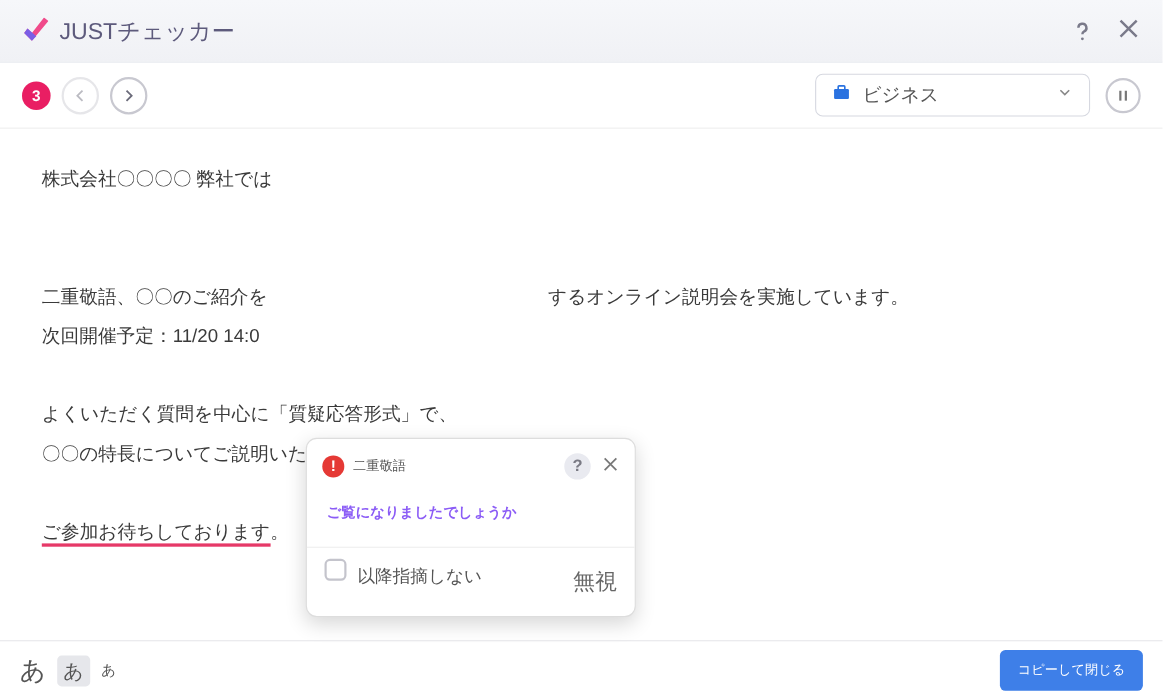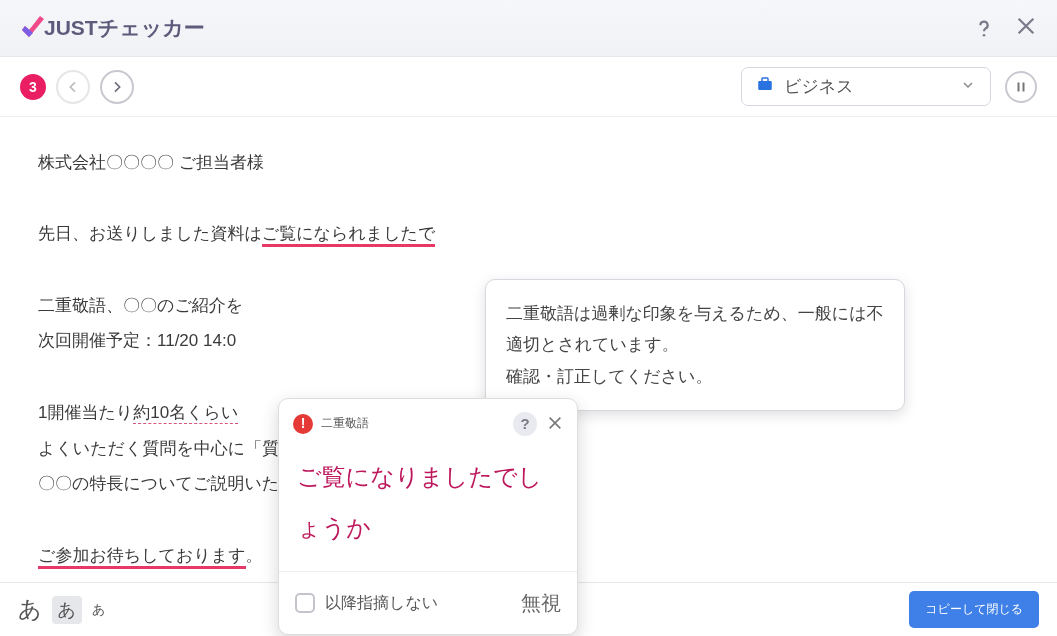--- a/index.html
+++ b/index.html
@@ -1,18 +1,18 @@
 <!DOCTYPE html>
 <html><head>
 <meta charset="utf-8">
 <style>
 *{box-sizing:border-box;margin:0;padding:0}
 body{font-family:"Meiryo","Hiragino Sans",sans-serif;background:#fff;color:#333;width:1057px;height:636px;position:relative;font-size:16px}
 .header{display:flex;align-items:center;padding:14px 20px;background:linear-gradient(#f6f7fa,#f0f1f5);border-bottom:1px solid #e6e8ee}
-.logo{display:flex;align-items:center;gap:0;font-weight:700;color:#5d5a7c;font-size:21px}
+.logo{display:flex;align-items:center;gap:10px;font-weight:400;color:#5d5a7c;font-size:21px}
 .logo-icon{width:24px;height:24px}
 .header-right{margin-left:auto;display:flex;align-items:center;gap:20px}
 .icon-btn{width:22px;height:22px;color:#7a7a8a;cursor:pointer;display:flex;align-items:center;justify-content:center}
 .close-hdr{font-size:26px;color:#7a7a8a;cursor:pointer;line-height:1}
 .toolbar{display:flex;align-items:center;padding:10px 20px;border-bottom:1px solid #eee}
 .badge{width:26px;height:26px;border-radius:50%;background:#e91e63;color:#fff;font-size:14px;font-weight:700;display:flex;align-items:center;justify-content:center}
 .circle-btn{width:34px;height:34px;border-radius:50%;border:2px solid #c8c8d0;background:#fff;display:flex;align-items:center;justify-content:center;margin-left:10px;cursor:pointer;color:#6b6b7a}
 .circle-btn.disabled{opacity:.45;cursor:default}
 .toolbar-right{margin-left:auto;display:flex;align-items:center;gap:14px}
 .category{display:flex;align-items:center;gap:10px;border:1px solid #d6d8e0;border-radius:7px;padding:7px 14px;background:#fff;min-width:250px;cursor:pointer}
@@ -23,22 +23,22 @@
 .content{padding:28px 38px;font-size:17px;line-height:2.1;color:#3a3a3a;position:relative;height:470px}
 .err-strong{border-bottom:3px solid #e63968;padding-bottom:1px}
 .err-weak{border-bottom:1px dashed #d95577;padding-bottom:1px}
 .popup{position:absolute;left:278px;top:281px;width:300px;background:#fff;border:1px solid #ddd;border-radius:10px;box-shadow:0 6px 18px rgba(0,0,0,.16);z-index:10}
 .popup-hdr{display:flex;align-items:center;padding:12px 14px;gap:8px}
 .alert{width:20px;height:20px;border-radius:50%;background:#e53935;color:#fff;font-size:14px;font-weight:700;display:flex;align-items:center;justify-content:center}
 .popup-title{font-size:12px;color:#555}
 .popup-hdr-right{margin-left:auto;display:flex;align-items:center;gap:10px}
 .help-sm{width:24px;height:24px;border-radius:50%;background:#e9eaf0;color:#7a7a84;font-weight:700;display:flex;align-items:center;justify-content:center;cursor:pointer;font-size:15px}
 .close-sm{color:#777;font-size:20px;cursor:pointer;line-height:1}
-.popup-body{padding:4px 18px 18px;font-weight:400;font-size:24px;color:#be185d}
-.popup-ftr{display:flex;align-items:center;padding:10px 16px;border-top:1px solid #eee}
+.popup-body{padding:4px 18px 18px;font-weight:700;font-size:13px;color:#8b5cf6}
+.popup-ftr{display:flex;align-items:flex-start;padding:10px 16px;border-top:1px solid #eee}
 .chk{width:20px;height:20px;border:2px solid #c4c4cc;border-radius:5px;margin-right:10px;cursor:pointer}
 .ftr-lbl{color:#555;font-size:16px}
 .ignore{margin-left:auto;color:#666;font-size:20px;cursor:pointer}
 .tooltip{position:absolute;left:485px;top:162px;width:420px;background:#fff;border:1px solid #d6d8e0;border-radius:10px;box-shadow:0 4px 14px rgba(0,0,0,.13);padding:18px 20px;font-size:17px;line-height:1.85;color:#444;z-index:5}
 .tooltip:after{content:"";position:absolute;left:32px;bottom:-10px;border:10px solid transparent;border-top-color:#fff;border-bottom:none}
 .footer{position:absolute;bottom:0;left:0;right:0;display:flex;align-items:center;padding:8px 18px;border-top:1px solid #e6e6ea;background:#fff}
 .fs{margin-right:10px;color:#555;cursor:pointer}
 .fs-lg{font-size:23px}
 .fs-md{font-size:18px;background:#e6e7eb;padding:2px 6px;border-radius:4px}
 .fs-sm{font-size:13px}
@@ -102,45 +102,35 @@
     <div class="pause-btn">
       <svg viewBox="0 0 24 24" width="12" height="12">
           <rect x="5" y="3" width="4" height="18" fill="currentColor"></rect>
           <rect x="15" y="3" width="4" height="18" fill="currentColor"></rect>
         </svg>
     </div>
   </div>
 </div>
 
 <div class="content">
-  <div>株式会社〇〇〇〇 ご担当者様</div>
+  <div>株式会社〇〇〇〇 弊社では</div>
   <div>&nbsp;</div>
-  <div>
-    <span>先日、お送りしました資料は</span><span class="err-strong">ご覧になられましたで</span>
-  </div>
   <div>&nbsp;</div>
   <div>
     <span>二重敬語、〇〇のご紹介を</span><span style="visibility:hidden">＿＿＿＿＿＿＿＿＿＿＿＿＿＿＿</span><span>するオンライン説明会を実施しています。</span>
   </div>
   <div>次回開催予定：11/20 14:0</div>
   <div>&nbsp;</div>
-  <div>
-    <span>1開催当たり</span><span class="err-weak">約10名くらい</span>
-  </div>
   <div>よくいただく質問を中心に「質疑応答形式」で、</div>
   <div>〇〇の特長についてご説明いたします。</div>
   <div>&nbsp;</div>
   <div>
     <span class="err-strong">ご参加お待ちしております</span><span>。</span>
   </div>
 
-  <div class="tooltip">
-    <div>二重敬語は過剰な印象を与えるため、一般には不適切とされています。</div>
-    <div>確認・訂正してください。</div>
-  </div>
 
   <div class="popup">
     <div class="popup-hdr">
       <span class="alert">!</span>
       <span class="popup-title">二重敬語</span>
       <div class="popup-hdr-right">
         <span class="help-sm">?</span>
         <span class="close-sm">
           <svg viewBox="0 0 24 24" width="16" height="16">
               <path stroke="currentColor" stroke-width="2.4" d="M4 4 L20 20 M20 4 L4 20"></path>

